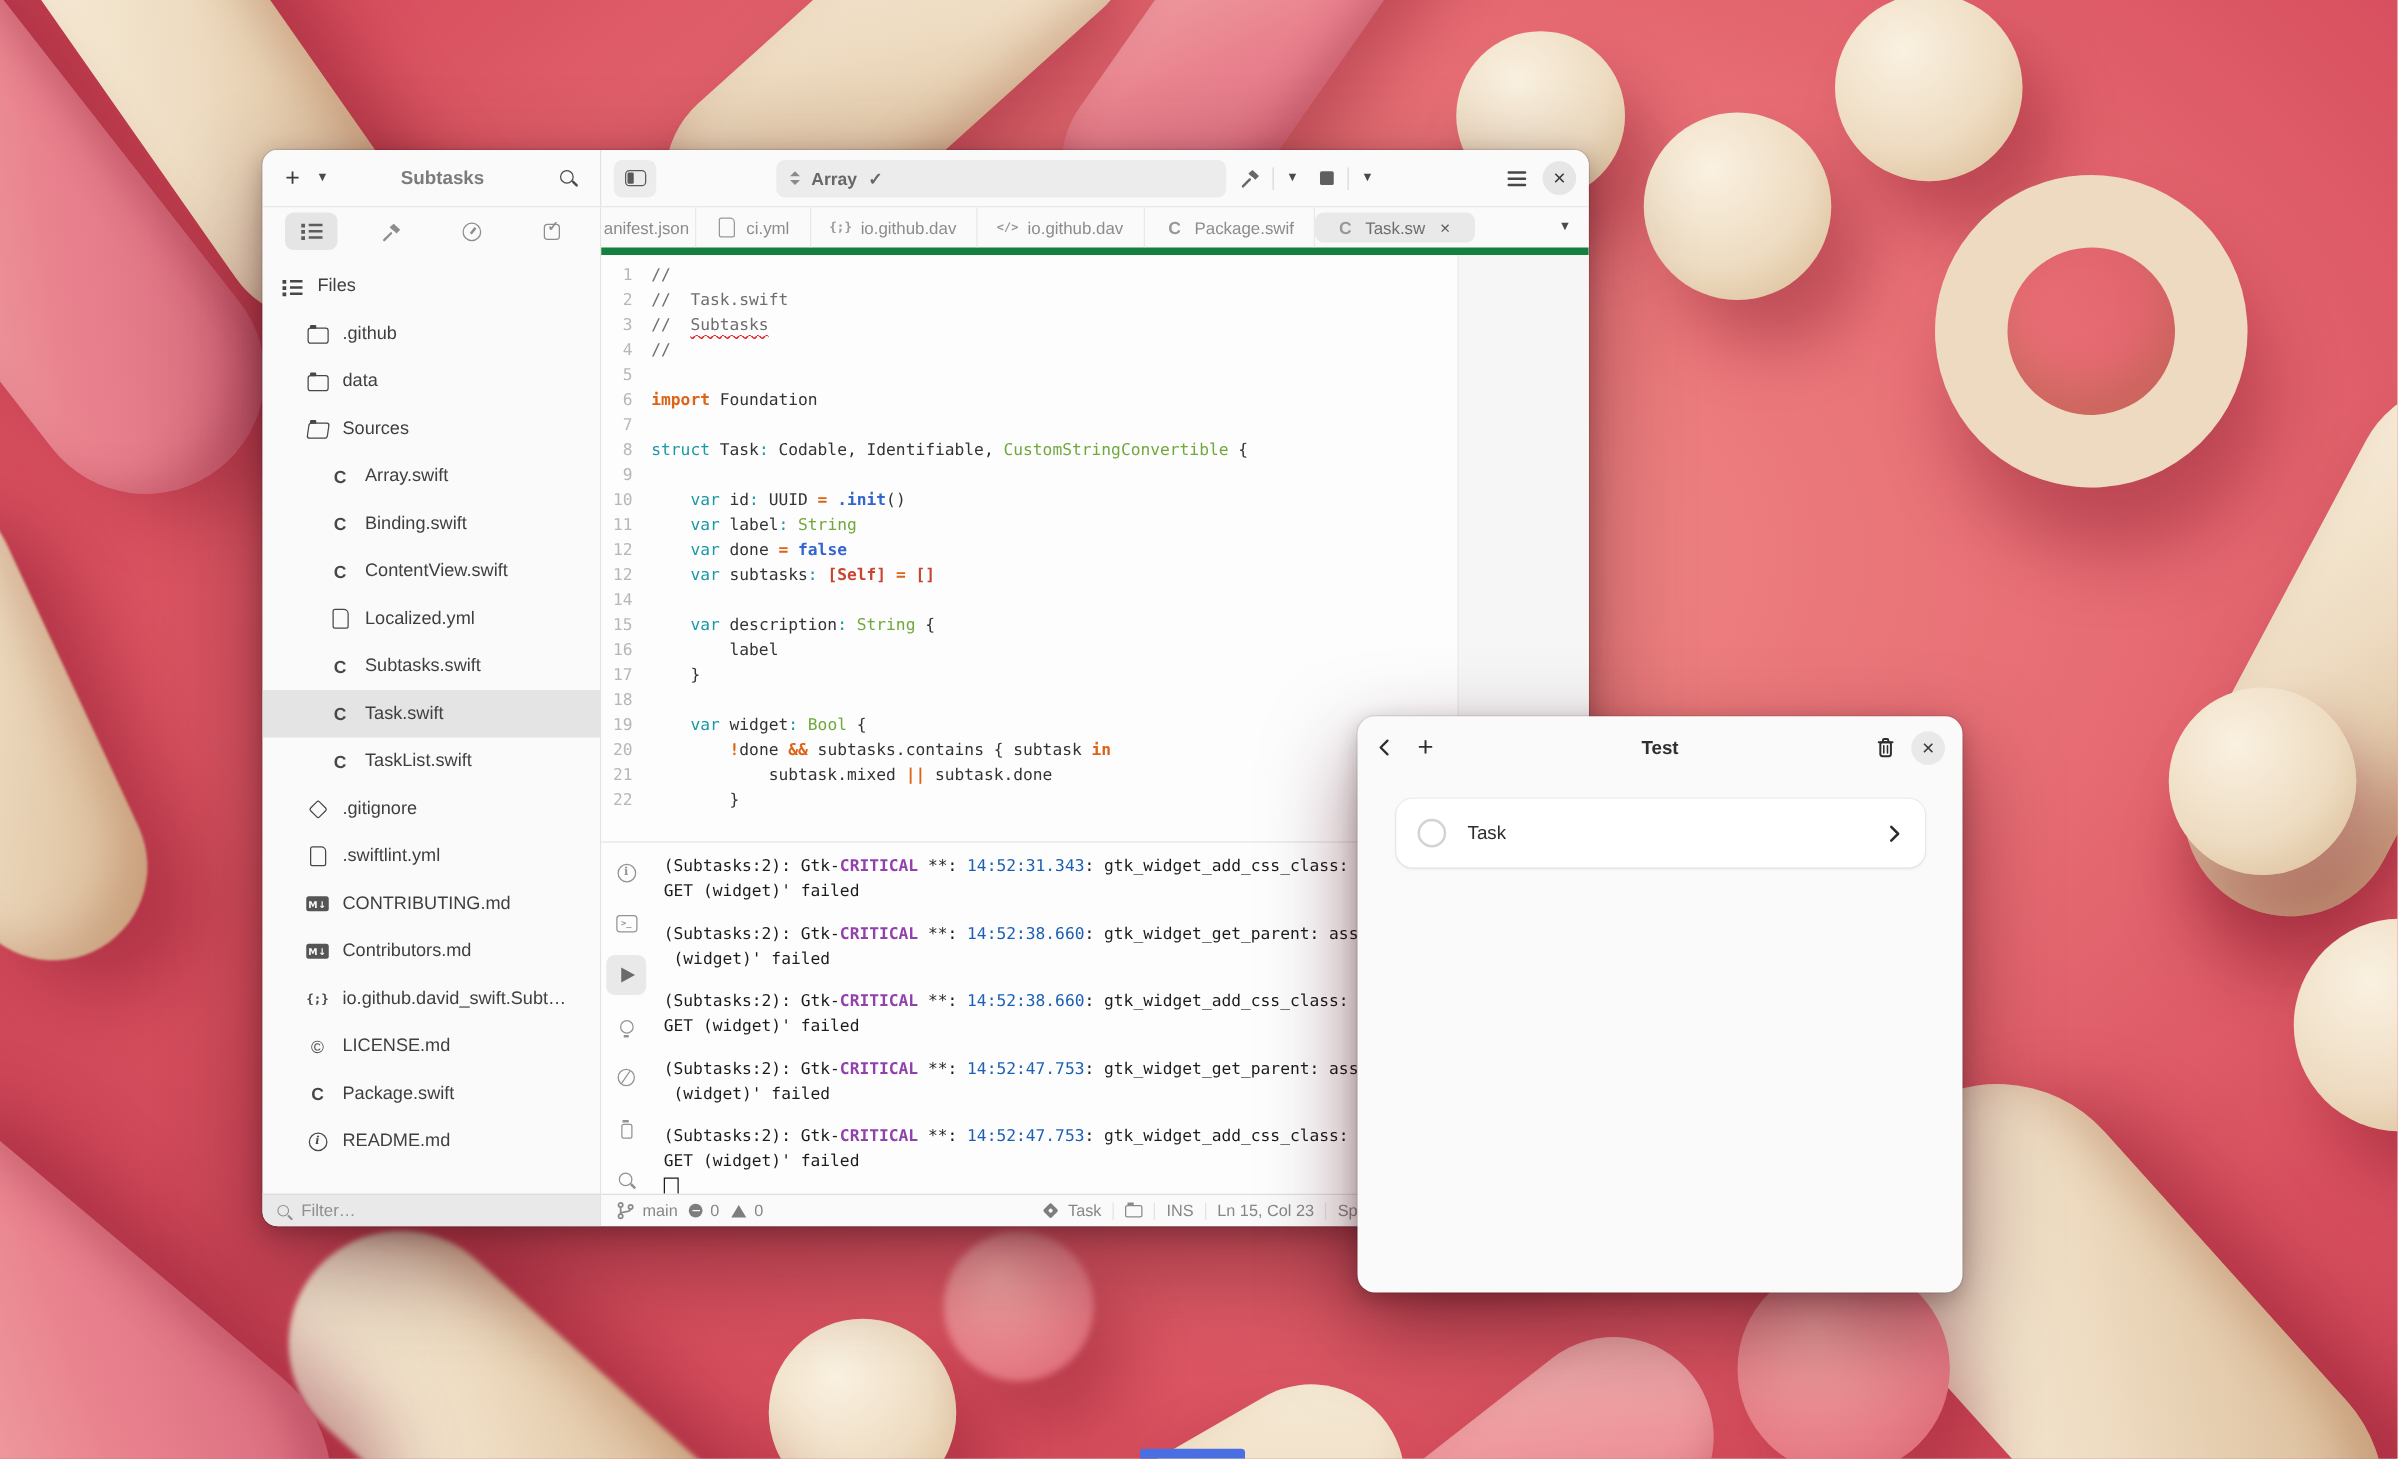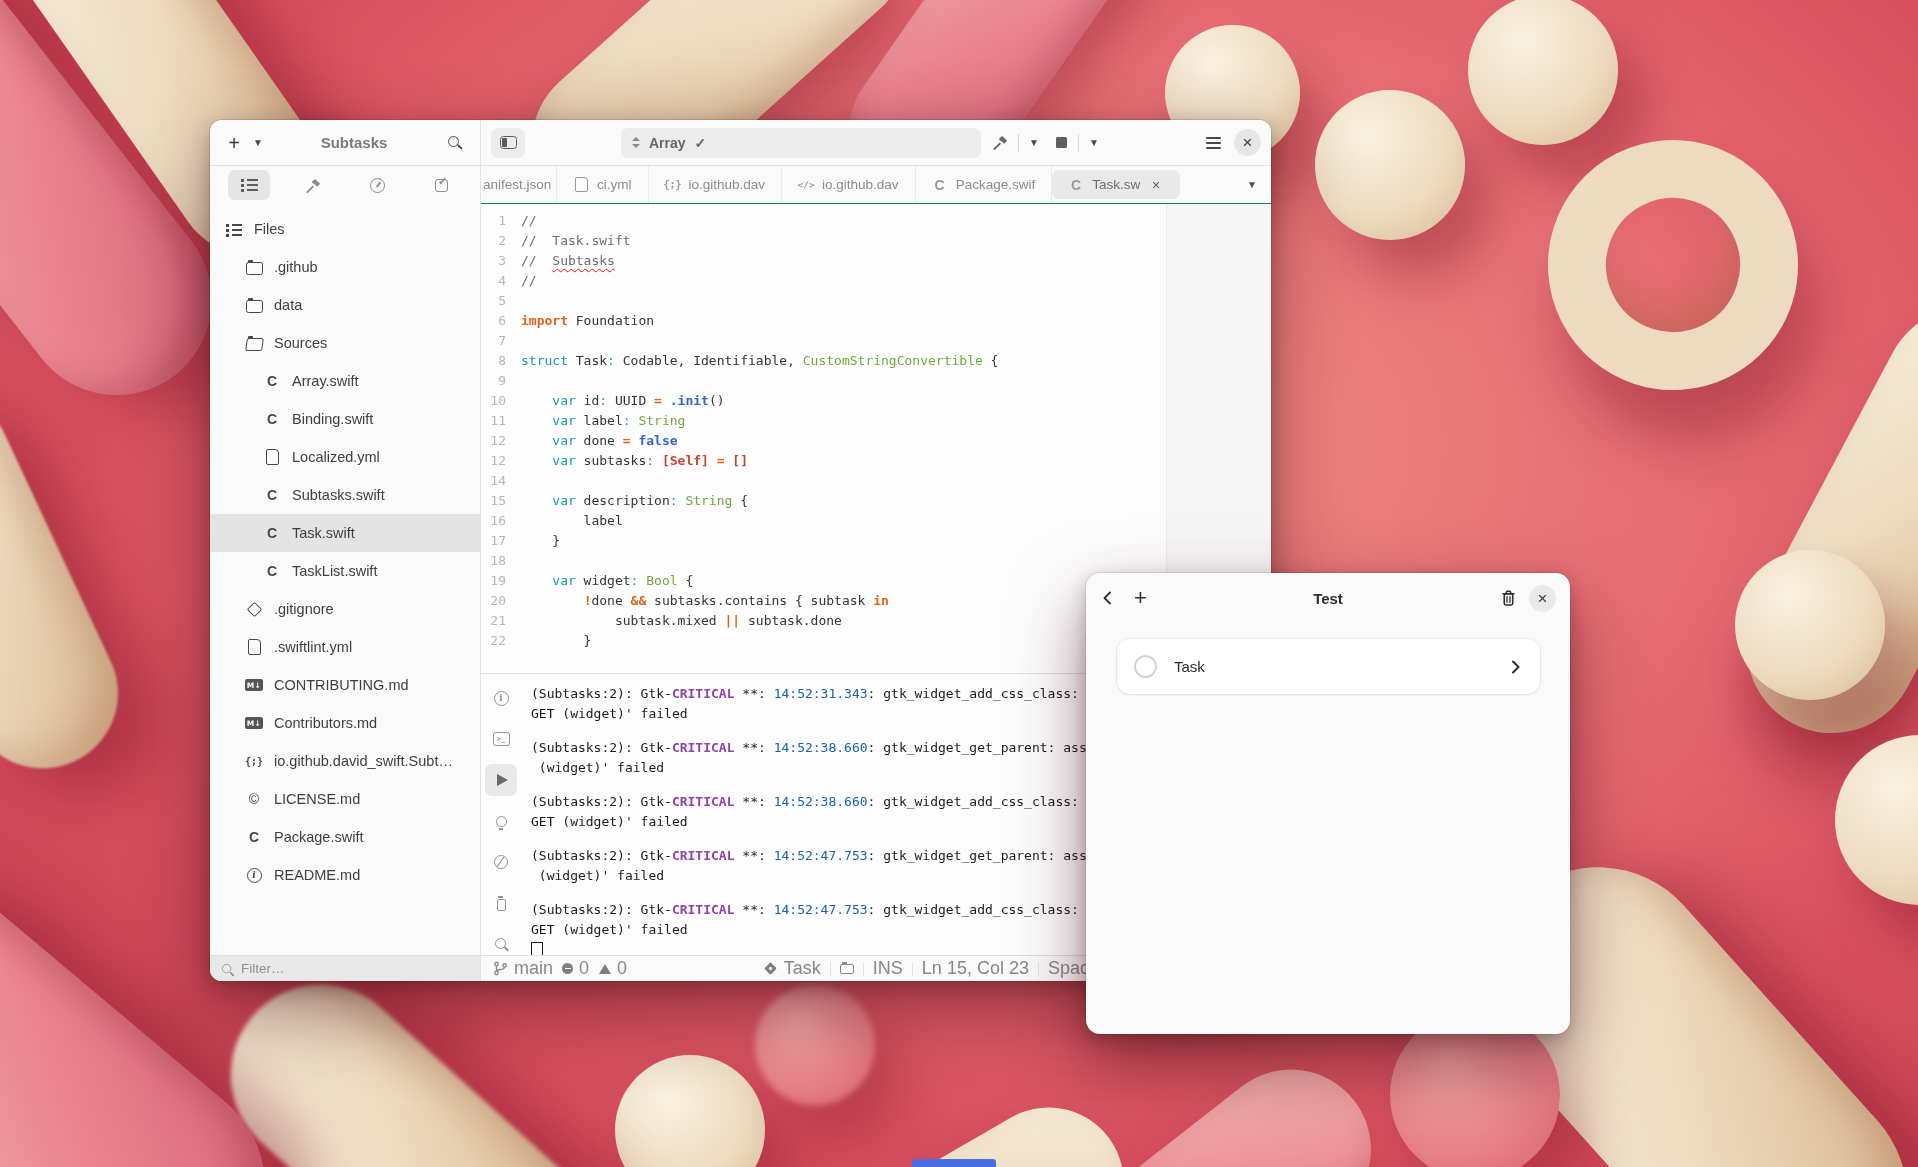--- a/index.html
+++ b/index.html
@@ -122,21 +122,21 @@
 
   .filterbar { height:26px; flex:none; background:#e9e9e9; border-top:1px solid #dcdcdc; display:flex;
                align-items:center; gap:7px; padding:0 10px; color:#8f8f8f; }
   .filterbar .search-glyph { width:14px; height:14px; transform:scale(.85); }
   .filter-input { border:none; outline:none; background:transparent; font-size:13.5px; color:#555; width:200px;
                   font-family:"Liberation Sans",sans-serif; }
   .filter-input::placeholder { color:#8f8f8f; }
 
   
   .beditor { flex:1; display:flex; flex-direction:column; min-width:0; }
-  .tabbar { height:38px; flex:none; display:flex; align-items:stretch; border-bottom:1px solid #15803d;
+  .tabbar { height:38px; flex:none; display:flex; align-items:stretch; border-bottom:6px solid #15803d;
             overflow:hidden; background:#fafafa; }
   .tab { display:flex; align-items:center; gap:8px; padding:0 16px; border-right:1px solid #e9e9e9;
          color:#8c8c8c; font-size:13.5px; white-space:nowrap; position:relative; }
   .tab .fi { color:#989898; width:16px; }
   .tab.clipped { width:76px; padding:0 6px 0 2px; overflow:hidden; }
   .tab.active { background:#e9e9e9; border-radius:7px; margin:4px 2px 4px 0; border-right:none; color:#6e6e6e; }
   .tab .tclose { display:none; width:16px; height:16px; align-items:center; justify-content:center;
                  color:#5c5c5c; font-size:14px; }
   .tab.active .tclose { display:flex; }
   .tab.active .tclose::before { content:'×'; }
@@ -185,21 +185,21 @@
   .plog { flex:1; min-width:0; padding:10px 0 0 10px; font-family:"DejaVu Sans Mono",monospace; font-size:13px;
           color:#1c1c1c; overflow:hidden; line-height:20px; }
   .msg { margin-bottom:14px; }
   .msg .l1 { white-space:nowrap; overflow:hidden; }
   .msg .l2 { white-space:pre; }
   .crit { color:#9141ac; font-weight:700; }
   .time { color:#1a5fb4; }
   .msg.with-cursor::after { content:''; display:block; width:10px; height:17px; border:1.6px solid #1c1c1c; margin-top:2px; }
 
   .statusbar { height:26px; flex:none; border-top:1px solid #e0e0e0; background:#fafafa; display:flex;
-               align-items:center; font-size:18px; color:#878787; padding:0 12px; gap:9px; }
+               align-items:center; font-size:13px; color:#878787; padding:0 12px; gap:9px; }
   .sgroup { display:flex; align-items:center; gap:6px; white-space:nowrap; }
   .ssep { width:1px; height:14px; background:#e3e3e3; }
   .err-ic { width:11px; height:11px; background:#7e7e7e; border-radius:50%; position:relative; }
   .err-ic::after { content:''; position:absolute; left:2.5px; top:4.8px; width:6px; height:1.6px; background:#fafafa; }
   .warn-ic { width:0; height:0; border-left:6px solid transparent; border-right:6px solid transparent;
              border-bottom:10px solid #7e7e7e; }
   .sw-ic { width:9px; height:9px; background:#7e7e7e; transform:rotate(45deg); border-radius:1.5px; position:relative; }
   .sw-ic::after { content:''; position:absolute; inset:3px; background:#fafafa; border-radius:1px; }
   .sfolder { width:14px; height:10px; border:1.5px solid #8a8a8a; border-radius:2px; position:relative; }
   .sfolder::after { content:''; position:absolute; top:-2.5px; left:1px; width:5px; height:2px; background:#8a8a8a; }
@@ -345,20 +345,24 @@
           </div>
           <div class="trow d2">
             <span class="fi c"></span>
             <span>Array.swift</span>
           </div>
           <div class="trow d2">
             <span class="fi c"></span>
             <span>Binding.swift</span>
           </div>
           <div class="trow d2">
+            <span class="fi c"></span>
+            <span>ContentView.swift</span>
+          </div>
+          <div class="trow d2">
             <span class="fi doc"></span>
             <span>Localized.yml</span>
           </div>
           <div class="trow d2">
             <span class="fi c"></span>
             <span>Subtasks.swift</span>
           </div>
           <div class="trow d2 selected">
             <span class="fi c"></span>
             <span>Task.swift</span>

